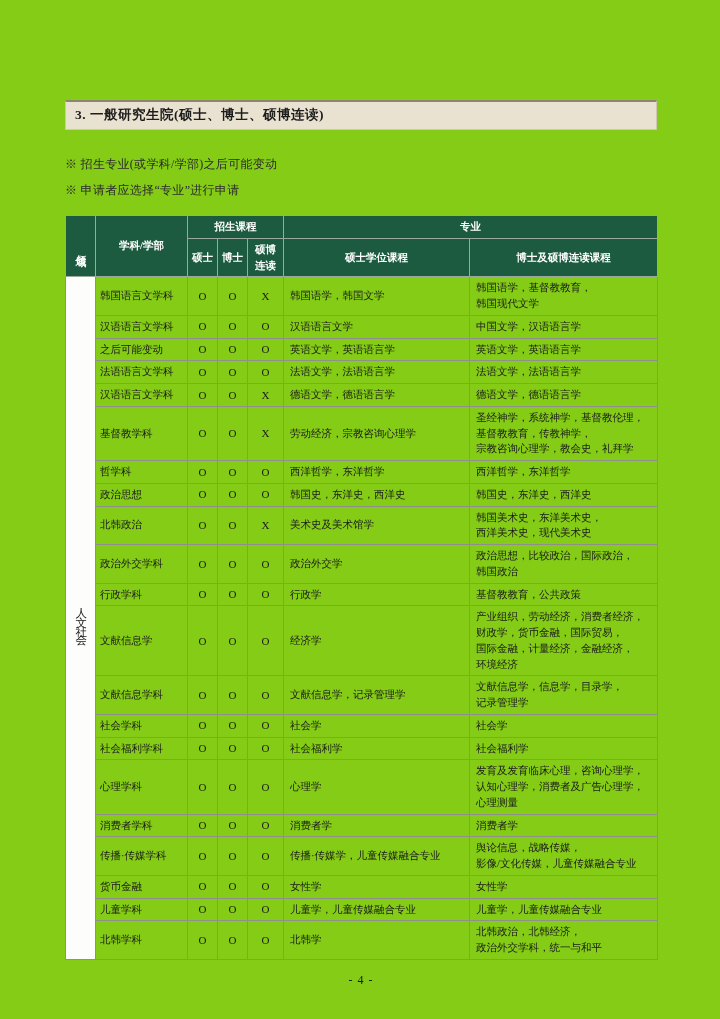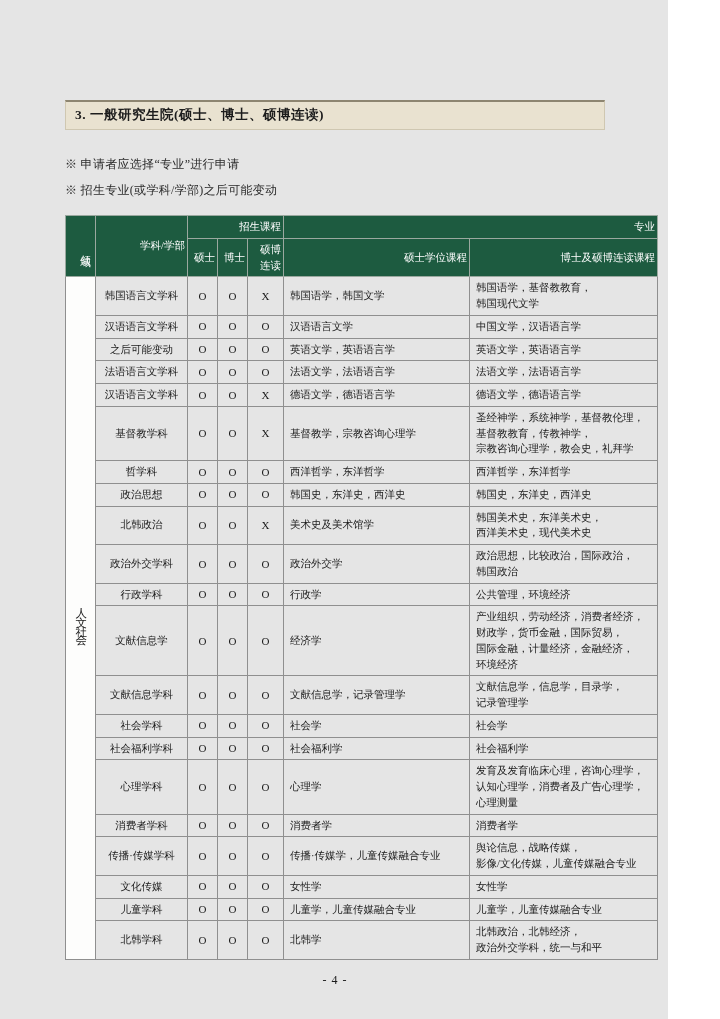--- a/index.html
+++ b/index.html
@@ -4,23 +4,23 @@
 <style>
   * { box-sizing: border-box; }
   html, body { margin: 0; padding: 0; }
   body {
     width: 720px;
     background: #ffffff;
     font-family: "Liberation Serif", "DejaVu Serif", serif;
     color: #1a1a1a;
   }
   .page {
-    width: 668px;
+    width: 720px;
     height: 1019px;
-    background: #e5e5e5;
+    background: #84cc16;
     padding: 100px 63px 0 65px;
     position: relative;
     overflow: hidden;
   }
   .title-bar {
     background: #e9e2d0;
     border: 1px solid #cfc7b1;
     border-top: 2px solid #8d8571;
     padding: 4px 9px 5px 9px;
     font-size: 13.5px;
@@ -39,27 +39,27 @@
   }
   th, td {
     border: 1px solid #8f8f8f;
     padding: 2px 4px;
     vertical-align: middle;
     line-height: 1.5;
   }
   thead th {
     background: #1d5b40;
     color: #ffffff;
-    font-weight: normal;
-    text-align: right;
+    font-weight: bold;
+    text-align: center;
     padding: 3px 2px;
     white-space: pre-line;
     border-color: #9aa89f;
   }
-  td.dept-cell { text-align: center; }
+  td.dept-cell { }
   td.mark-cell { text-align: center; font-size: 11px; }
   td.course-cell {
     text-align: left;
     white-space: pre-line;
     padding: 3px 6px;
   }
   td.domain-cell { text-align: center; background: #fdfdfc; }
   .vtext {
     writing-mode: vertical-rl;
     text-orientation: upright;
@@ -83,22 +83,22 @@
 </head>
 <body>
 
 <div class="page">
 
   <div class="title-bar">
     <span>3.  一般研究生院(硕士、博士、硕博连读)</span>
   </div>
 
   <div class="notes">
+    <div class="note">※ 招生专业(或学科/学部)之后可能变动</div>
     <div class="note">※ 申请者应选择“专业”进行申请</div>
-    <div class="note">※ 招生专业(或学科/学部)之后可能变动</div>
   </div>
 
   <table class="main">
     <colgroup>
       <col style="width:30px">
       <col style="width:92px">
       <col style="width:30px">
       <col style="width:30px">
       <col style="width:36px">
       <col style="width:186px">
@@ -161,21 +161,21 @@
           <td class="mark-cell">O</td>
           <td class="mark-cell">X</td>
           <td class="course-cell">德语文学，德语语言学</td>
           <td class="course-cell">德语文学，德语语言学</td>
         </tr>
         <tr>
           <td class="dept-cell">基督教学科</td>
           <td class="mark-cell">O</td>
           <td class="mark-cell">O</td>
           <td class="mark-cell">X</td>
-          <td class="course-cell">基督教学，宗教咨询心理学</td>
+          <td class="course-cell">劳动经济，宗教咨询心理学</td>
           <td class="course-cell">圣经神学，系统神学，基督教伦理，
 基督教教育，传教神学，
 宗教咨询心理学，教会史，礼拜学</td>
         </tr>
         <tr>
           <td class="dept-cell">哲学科</td>
           <td class="mark-cell">O</td>
           <td class="mark-cell">O</td>
           <td class="mark-cell">O</td>
           <td class="course-cell">西洋哲学，东洋哲学</td>
@@ -206,21 +206,21 @@
           <td class="course-cell">政治外交学</td>
           <td class="course-cell">政治思想，比较政治，国际政治，
 韩国政治</td>
         </tr>
         <tr>
           <td class="dept-cell">行政学科</td>
           <td class="mark-cell">O</td>
           <td class="mark-cell">O</td>
           <td class="mark-cell">O</td>
           <td class="course-cell">行政学</td>
-          <td class="course-cell">公共管理，环境经济</td>
+          <td class="course-cell">基督教教育，公共政策</td>
         </tr>
         <tr>
           <td class="dept-cell">文献信息学</td>
           <td class="mark-cell">O</td>
           <td class="mark-cell">O</td>
           <td class="mark-cell">O</td>
           <td class="course-cell">经济学</td>
           <td class="course-cell">产业组织，劳动经济，消费者经济，
 财政学，货币金融，国际贸易，
 国际金融，计量经济，金融经济，
@@ -272,21 +272,21 @@
         <tr>
           <td class="dept-cell">传播·传媒学科</td>
           <td class="mark-cell">O</td>
           <td class="mark-cell">O</td>
           <td class="mark-cell">O</td>
           <td class="course-cell">传播·传媒学，儿童传媒融合专业</td>
           <td class="course-cell">舆论信息，战略传媒，
 影像/文化传媒，儿童传媒融合专业</td>
         </tr>
         <tr>
-          <td class="dept-cell">文化传媒</td>
+          <td class="dept-cell">货币金融</td>
           <td class="mark-cell">O</td>
           <td class="mark-cell">O</td>
           <td class="mark-cell">O</td>
           <td class="course-cell">女性学</td>
           <td class="course-cell">女性学</td>
         </tr>
         <tr>
           <td class="dept-cell">儿童学科</td>
           <td class="mark-cell">O</td>
           <td class="mark-cell">O</td>

